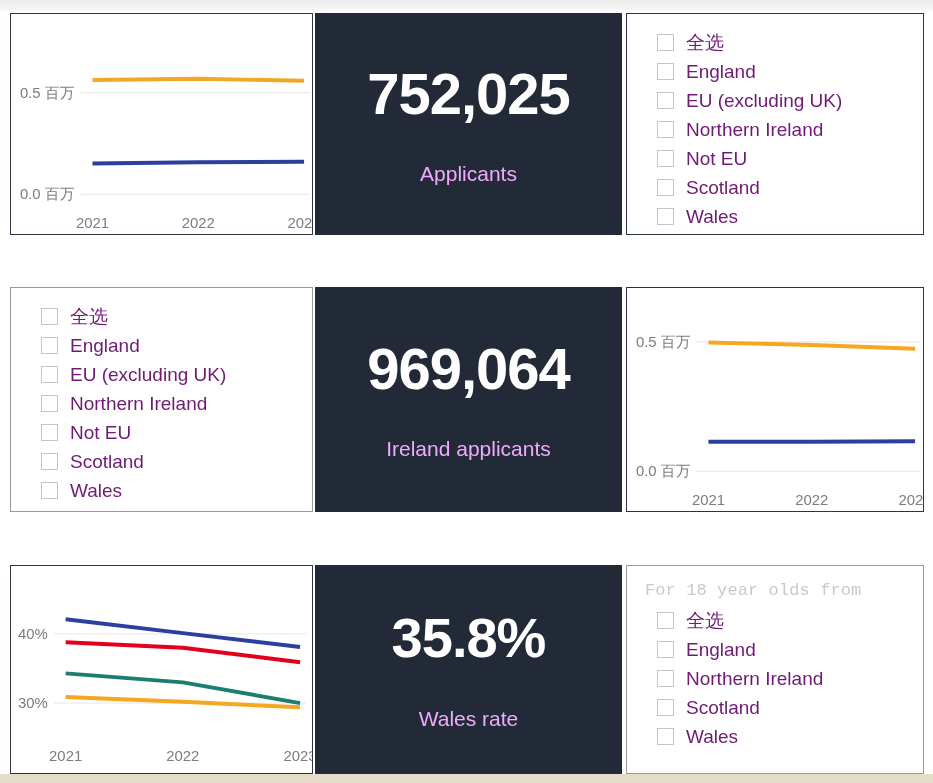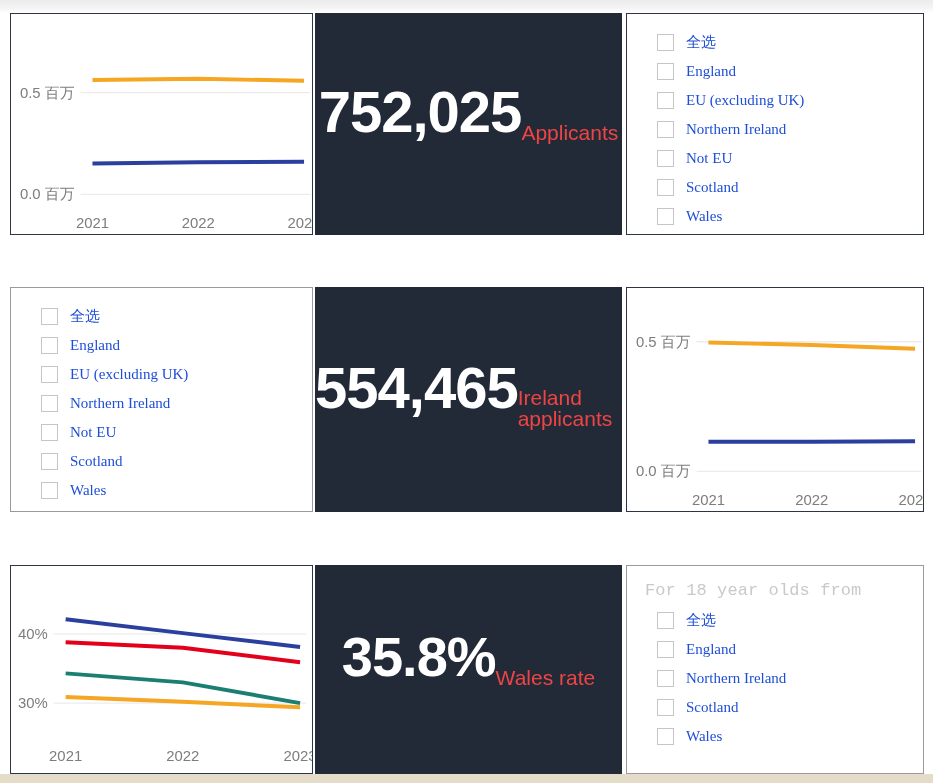--- a/index.html
+++ b/index.html
@@ -51,41 +51,41 @@
     border: 1px solid #2c3446;
   }
   .panel.bordered-soft {
     border: 1px solid #9a9a9a;
   }
   .panel-chart { width: 303px; }
   .panel-kpi {
     width: 307px;
     background: #222a38;
     display: flex;
-    flex-direction: row;
+    flex-direction: column;
     align-items: center;
     justify-content: center;
     border: none;
   }
   .panel-list { width: 298px; }
 
   .spacer-sm { width: 2px; }
   .spacer-md { width: 4px; }
 
   
   .kpi-value {
     color: #ffffff;
     font-size: 58px;
     font-weight: bold;
     letter-spacing: -1px;
     line-height: 1;
     margin-bottom: 24px;
   }
   .kpi-label {
-    color: #ef4444;
+    color: #f0abfc;
     font-size: 21px;
     font-weight: normal;
     line-height: 1;
     margin-top: 16px;
   }
   #row-3 .kpi-value { font-size: 56px; margin-bottom: 26px; }
 
   
   .list-inner {
     padding: 14px 0 0 18px;
@@ -108,25 +108,24 @@
   }
   .checkbox {
     width: 15px;
     height: 15px;
     border: 1px solid #c5c5c5;
     background: #ffffff;
     flex: 0 0 auto;
     margin-right: 12px;
   }
   .check-label {
-    font-size: 15px;
-    color: #1d4ed8;
+    font-size: 19px;
+    color: #701a75;
     line-height: 1;
     white-space: nowrap;
-    font-family: Liberation Serif, serif;
   }
 
   
   .chart-wrap {
     position: absolute;
     inset: 0;
   }
   .chart-svg { display: block; width: 100%; height: 100%; }
   .axis-text {
     fill: #7d7d7d;
@@ -226,21 +225,21 @@
           <span class="check-label">Scotland</span>
         </div>
         <div class="check-row">
           <span class="checkbox"></span>
           <span class="check-label">Wales</span>
         </div>
       </div>
   </div>
   <div class="spacer-sm"></div>
   <div class="panel panel-kpi">
-    <div class="kpi-value">554,465</div>
+    <div class="kpi-value">969,064</div>
     <div class="kpi-label">Ireland applicants</div>
   </div>
   <div class="spacer-md"></div>
   <div class="panel panel-list bordered">
     <div class="chart-wrap">
       <svg class="chart-svg" viewBox="0 0 298 225" preserveAspectRatio="none">
           <line x1="70" x2="296" y1="185" y2="185" class="gridline"></line>
           <text x="64" y="190" text-anchor="end" class="axis-text axis-text-y">0.0 百万</text>
           <line x1="70" x2="296" y1="54.16666666666666" y2="54.16666666666666" class="gridline"></line>
           <text x="64" y="59.16666666666666" text-anchor="end" class="axis-text axis-text-y">0.5 百万</text>

